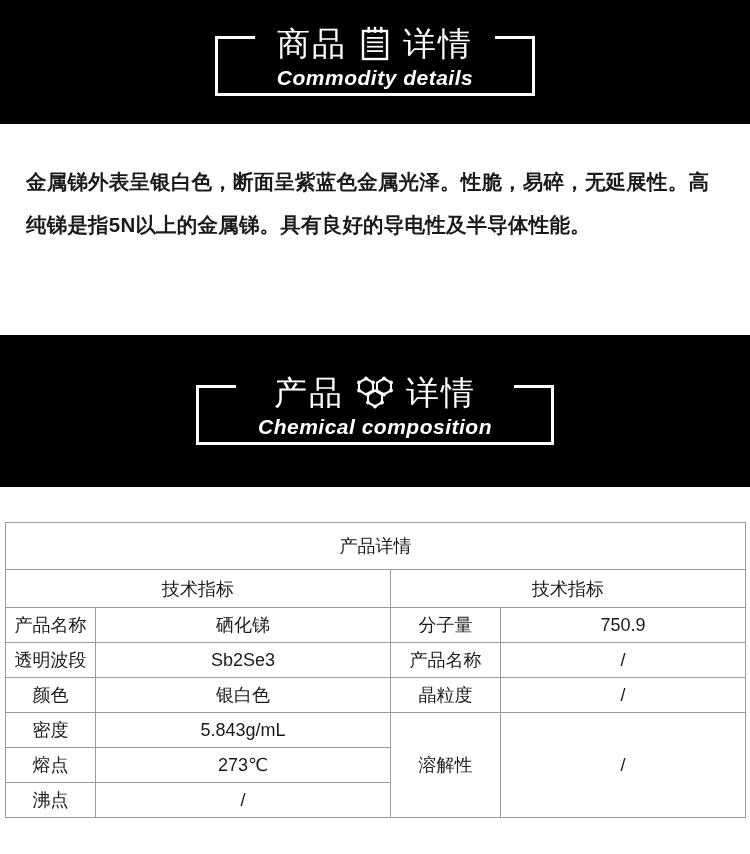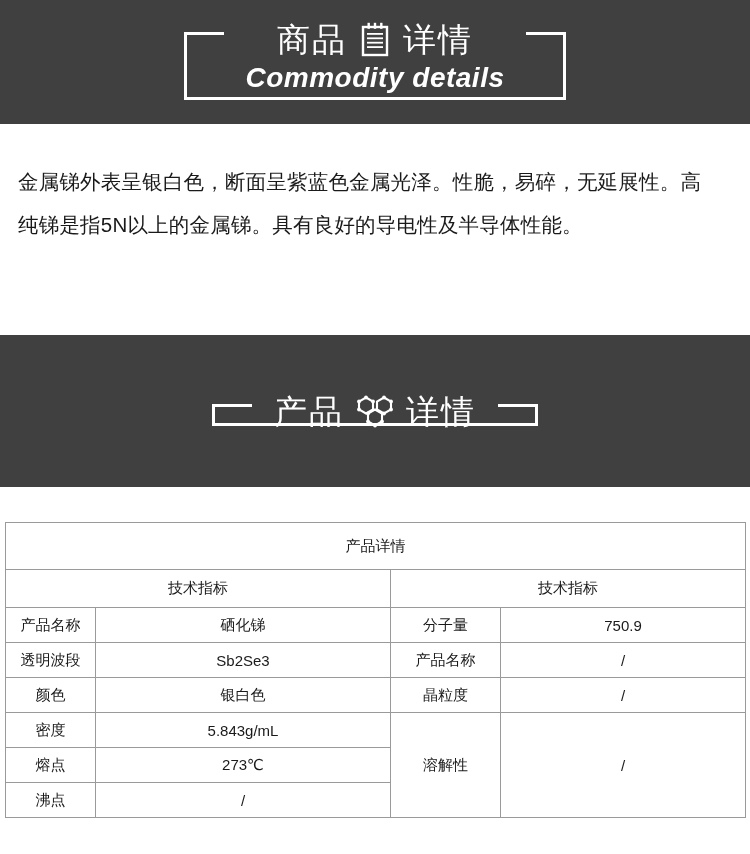--- a/index.html
+++ b/index.html
@@ -10,21 +10,21 @@
     font-family: "Liberation Sans", "DejaVu Sans", sans-serif;
     overflow: hidden;
   }
   .page { position: relative; width: 750px; height: 854px; background:#fff; }
 
   
   .banner {
     position: absolute;
     left: 0;
     width: 750px;
-    background: #404040;
+    background: #000000;
     display: flex;
     align-items: center;
     justify-content: center;
   }
   #banner-commodity { top: 0; height: 124px; }
   #banner-chemical  { top: 335px; height: 152px; }
 
   .banner-frame {
     position: relative;
     display: flex;
@@ -56,62 +56,63 @@
     gap: 12px;
     color: #ffffff;
     font-size: 33px;
     line-height: 1.1;
     letter-spacing: 2px;
     padding: 2px 18px 0 18px;
     white-space: nowrap;
   }
   .banner-en {
     color: #ffffff;
-    font-size: 28px;
+    font-size: 21px;
     font-style: italic;
     font-weight: bold;
     letter-spacing: .5px;
     padding: 4px 18px 10px 18px;
     white-space: nowrap;
     text-align: center;
   }
 
   .icon-svg { display: block; }
 
   
   #intro-paragraph {
     position: absolute;
-    left: 18px;
+    left: 26px;
     top: 160px;
     width: 700px;
     color: #1a1a1a;
     font-size: 20.5px;
     line-height: 43px;
     letter-spacing: .2px;
     text-align: left;
+    font-weight: bold;
   }
 
   
   #spec-table-wrap {
     position: absolute;
     left: 5px;
     top: 522px;
     width: 740px;
   }
   table.spec {
     width: 740px;
     border-collapse: collapse;
     table-layout: fixed;
   }
   table.spec td {
     border: 1px solid #9a9a9a;
     text-align: center;
     vertical-align: middle;
     color: #1a1a1a;
-    font-size: 15px;
+    font-size: 18px;
     padding: 0 2px;
   }
   td.title-cell { font-size: 22px; height: 47px; }
   td.group-cell { font-size: 20px; height: 38px; }
   td.row-cell   { height: 35px; }
   td.tall-cell  { height: 105px; margin-top: 44px; }
   col.c1 { width: 90px; }
   col.c2 { width: 295px; }
   col.c3 { width: 110px; }
   col.c4 { width: 245px; }
@@ -177,20 +178,21 @@
               <circle cx="19" cy="30.5" r="1.9"></circle>
                 <circle cx="12" cy="26.5" r="1.9"></circle>
               <circle cx="26" cy="26.5" r="1.9"></circle>
                 <circle cx="12" cy="18.5" r="1.9"></circle>
             </g>
           </svg>
         </span>
         <span>详情</span>
       </div>
 
+      <div class="banner-en">Chemical composition</div>
     </div>
   </div>
 
   <div id="spec-table-wrap">
     <table class="spec">
       <colgroup>
           <col class="c1">
           <col class="c2">
           <col class="c3">
           <col class="c4">

